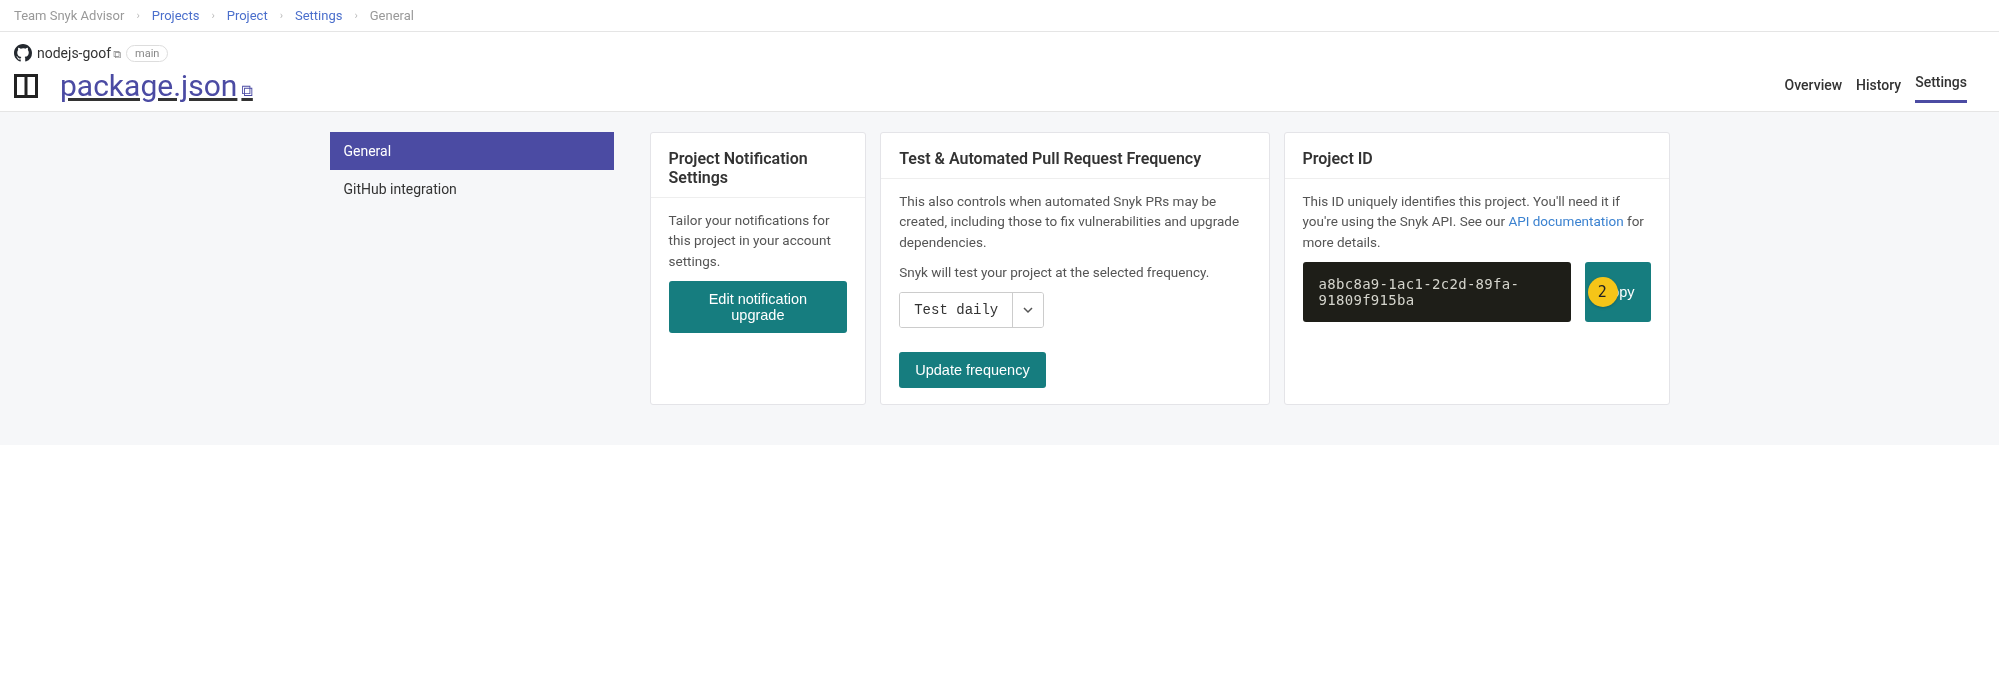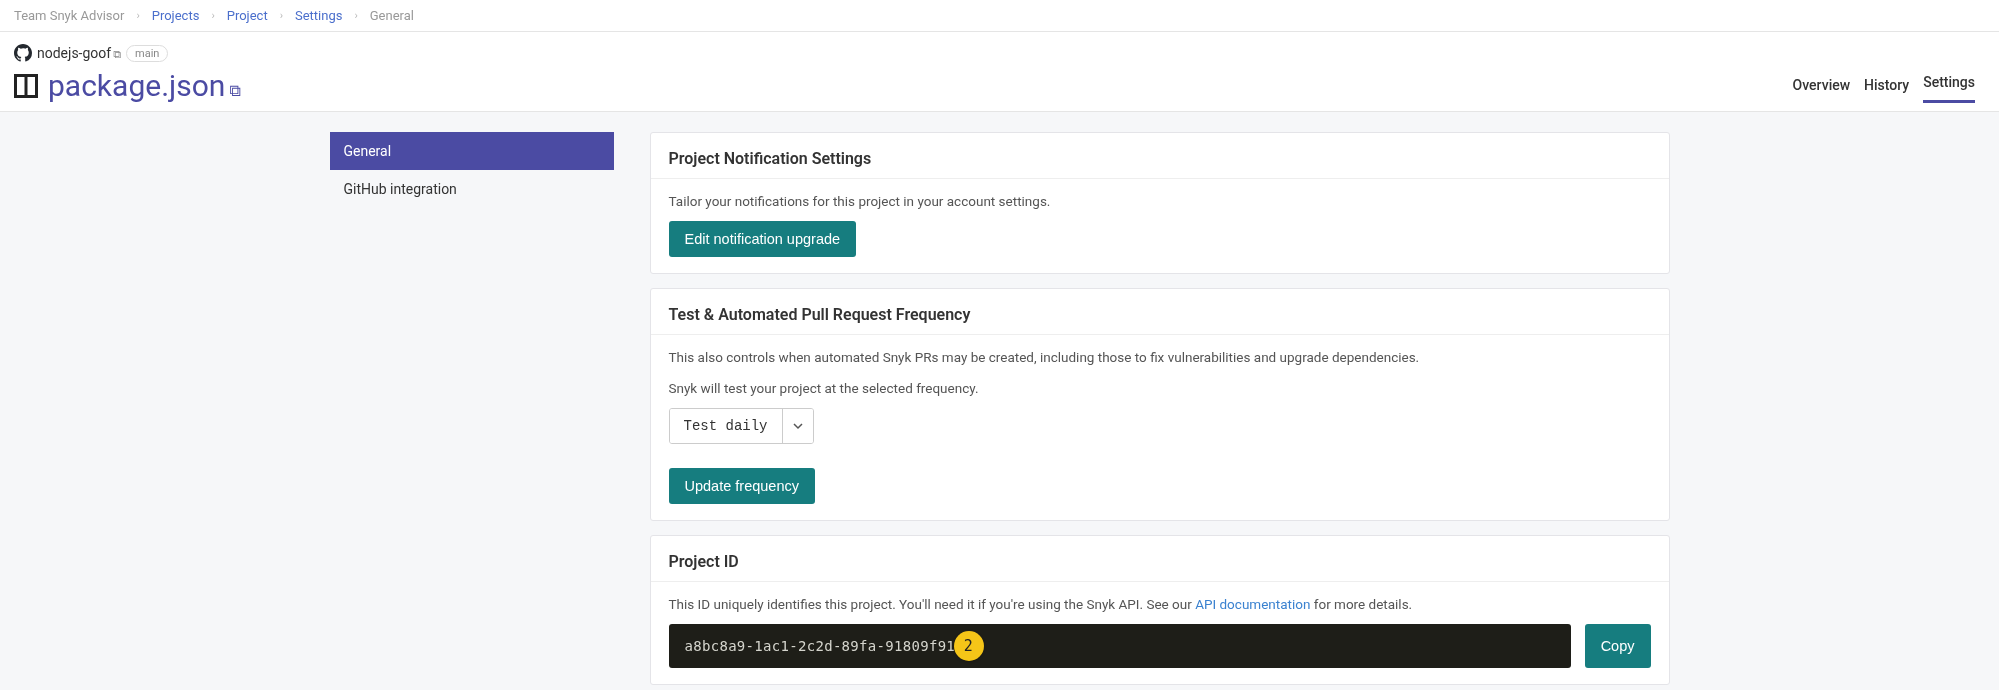--- a/index.html
+++ b/index.html
@@ -10,40 +10,40 @@
 .breadcrumb .crumb-link { color: #4b6fcc; cursor: pointer; }
 .breadcrumb .sep { color: #bbb; font-size: 11px; }
 
 .header { padding: 12px 14px 0 14px; position: relative; }
 .repo-line { display: flex; align-items: center; gap: 5px; margin-bottom: 6px; }
 .gh-icon { width: 18px; height: 18px; }
 .repo-name { color: #333; font-size: 14px; }
 .ext-icon { color: #888; font-size: 11px; margin-left:2px;}
 .branch-pill { border: 1px solid #ddd; border-radius: 10px; padding: 1px 8px; font-size: 11px; color: #888; }
 
-.title-line { display: flex; align-items: center; gap: 10px; }
+.title-line { display: flex; align-items: center; gap: 22px; text-decoration: underline; }
 .pkg-icon { width: 24px; height: 24px; border: 3px solid #222; display: inline-block; position: relative; }
 .pkg-icon::after{ content:""; position:absolute; left:50%; top:0; bottom:0; width:3px; background:#222; transform:translateX(-50%);}
 .page-title { font-size: 30px; font-weight: 400; color: #4b4ba3; }
 .page-title .ext-icon { color: #4b4ba3; font-size: 16px; margin-left: 4px; }
 
-.tabs-row { position: absolute; right: 24px; bottom: 0; display:flex; gap: 14px; font-size: 14px; align-items:flex-end;}
+.tabs-row { position: absolute; right: 32px; bottom: 0; display:flex; gap: 14px; font-size: 14px; align-items:flex-end;}
 .tab-item { color: #333; padding-bottom: 10px; cursor:pointer; font-weight:500;}
 .tab-item.active { border-bottom: 3px solid #4b4ba3; }
 
 .header-divider { border-bottom: 1px solid #e5e5e5; margin-top: 8px; }
 
 .content { background: #f6f7f9; padding: 20px 0 40px 0; display: flex; justify-content: center; }
 .content-inner { display: flex; gap: 36px; width: 1350px; max-width: 100%; padding: 0 20px; justify-content:center;}
 
 .side-nav { width: 284px; flex-shrink: 0; }
 .side-nav-item { padding: 11px 14px; font-size: 14px; cursor: pointer; color: #333;}
 .side-nav-item.active { background: #4b4ba3; color: #fff; }
 
-.panels { flex: 0 0 1020px; display: flex; flex-direction: column; gap: 14px; }
+.panels { flex: 0 0 1020px; display: flex; flex-direction: row; gap: 14px; }
 .panel { background: #fff; border: 1px solid #e4e4e8; border-radius: 3px; padding: 16px 18px; }
 .panel-title { font-size: 16px; font-weight: 600; color: #333; margin-bottom: 10px; }
 .panel-divider { border-top: 1px solid #eee; margin: 6px -18px 12px -18px; }
 .panel-text { font-size: 13.5px; color: #555; margin-bottom: 10px; line-height: 1.5;}
 .panel-text a { color: #3b82d0; text-decoration: none; }
 
 .btn-teal { background: #167d7f; color: #fff; border: none; padding: 10px 16px; font-size: 14.5px; border-radius: 3px; cursor: pointer; }
 
 .select-wrap { display: inline-flex; border: 1px solid #ccc; border-radius: 3px; overflow: hidden; margin-bottom: 24px; font-family: Liberation Mono, monospace;}
 .select-value { padding: 9px 14px; font-size: 14px; color: #333; background:#fff;}

